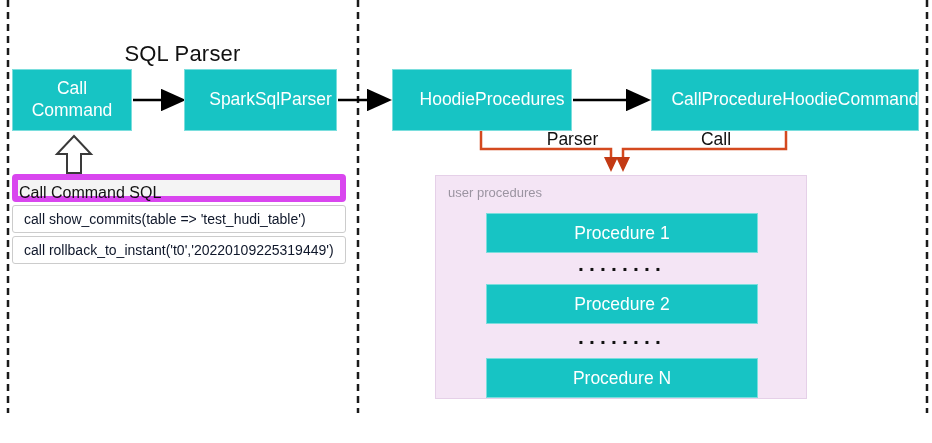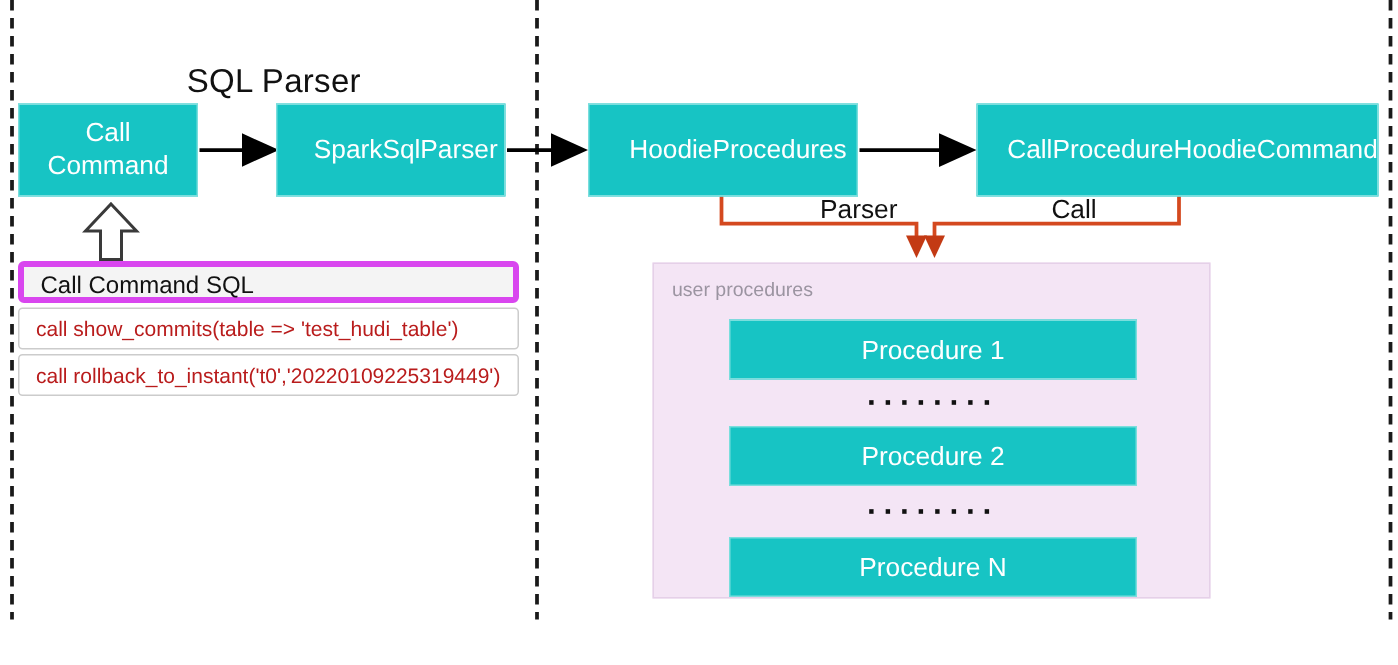--- a/index.html
+++ b/index.html
@@ -18,28 +18,28 @@
     position:absolute; background:#17C4C4; border:1px solid #7adedd;
     color:#ffffff; display:flex; align-items:center; justify-content:center;
     text-align:center; font-size:17.5px; box-sizing:border-box; line-height:1.25;padding-left:20px;
   }
   .node-call-command   { left:12px;  top:69px; width:120px; height:62px; padding:16px 14px; }
   .node-sparksql       { left:184px; top:69px; width:153px; height:62px; }
   .node-hoodieproc     { left:392px; top:69px; width:180px; height:62px; }
   .node-callproc       { left:651px; top:69px; width:268px; height:62px; }
   .sql-header {
     position:absolute; left:12px; top:174px; width:334px; height:28px;
-    background:#f4f4f4; border:4px solid #d946ef; border-radius:4px;
+    background:#f4f4f4; border:6px solid #d946ef; border-radius:4px;
     box-sizing:border-box; font-size:16px; color:#111;
-    line-height:26px; padding-left:11px;
+    line-height:26px; padding-left:1px;
   }
   .sql-row {
     position:absolute; left:12px; width:334px; height:28px;
     background:#ffffff; border:1px solid #cccccc; border-radius:3px;
-    box-sizing:border-box; font-size:14px; color:#b91c1c;
+    box-sizing:border-box; font-size:14px; color:#0f172a;
     line-height:26px; padding-left:11px; white-space:nowrap;
   }
   .sql-row-1 { top:205px; }
   .sql-row-2 { top:236px; }
   .edge-label {
     position:absolute; top:129px; font-size:17.5px; color:#111; text-align:center;
   }
   .edge-label-build { left:545px; width:55px; }
   .edge-label-call  { left:690px; width:52px; }
   .user-proc-container {

